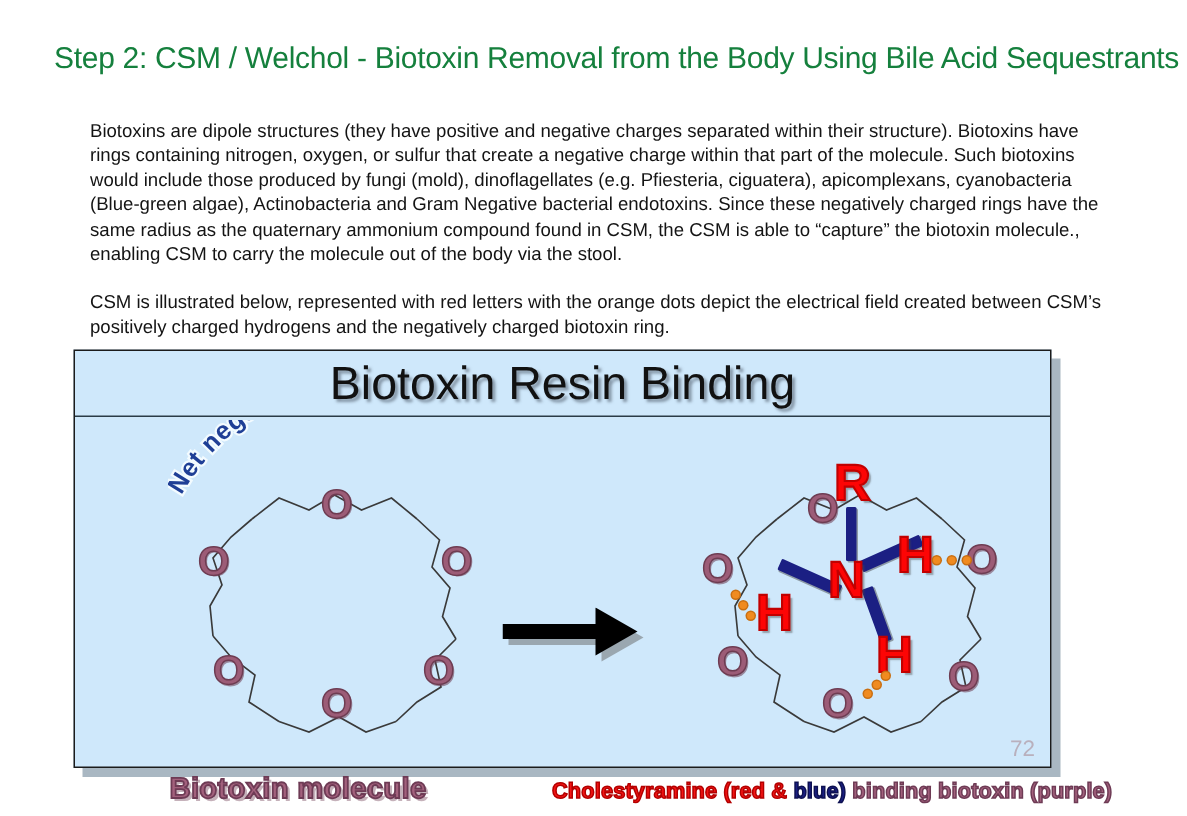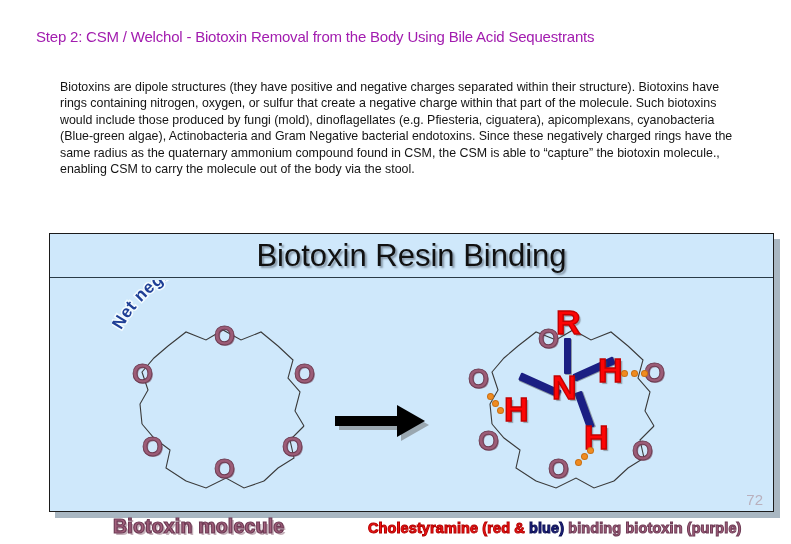--- a/index.html
+++ b/index.html
@@ -4,32 +4,32 @@
 <style>
   html,body{margin:0;padding:0;}
   body{
     width:791px;height:544px;background:#ffffff;
     font-family:"Liberation Sans", sans-serif;
     overflow:hidden;position:relative;
   }
   
   #slide-title{
     position:absolute;left:36px;top:28px;width:730px;
-    font-size:15px;color:#a21caf;letter-spacing:-0.2px;
+    font-size:20px;color:#15803d;letter-spacing:-0.2px;
     white-space:nowrap;
   }
   
   #body-copy{
     position:absolute;left:44px;top:63px;width:718px;
     font-size:12.4px;line-height:16.4px;color:#141414;
   }
   #body-copy p{margin:16px;}
   
   #figure{
-    position:absolute;left:49px;top:233px;width:725px;height:279px;
+    position:absolute;left:49px;top:233px;width:652px;height:279px;
     background:#cfe8fb;border:1px solid #1b1b1b;
     box-shadow:6px 6px 0 #a9b7c2;
     box-sizing:border-box;
   }
   #figure-title-bar{
     position:absolute;left:0;top:0;right:0;height:44px;
     border-bottom:1px solid #2a3b47;box-sizing:border-box;
     display:flex;align-items:center;justify-content:center;
   }
   #figure-title{
@@ -89,20 +89,21 @@
     margin-left:40px;
   }
 </style>
 </head>
 <body>
 
 <div id="slide-title">Step 2: CSM / Welchol - Biotoxin Removal from the Body Using Bile Acid Sequestrants</div>
 
 <div id="body-copy">
   <p>Biotoxins are dipole structures (they have positive and negative charges separated within their structure). Biotoxins have rings containing nitrogen, oxygen, or sulfur that create a negative charge within that part of the molecule. Such biotoxins would include those produced by fungi (mold), dinoflagellates (e.g. Pfiesteria, ciguatera), apicomplexans, cyanobacteria (Blue-green algae), Actinobacteria and Gram Negative bacterial endotoxins. Since these negatively charged rings have the same radius as the quaternary ammonium compound found in CSM, the CSM is able to “capture” the biotoxin molecule., enabling CSM to carry the molecule out of the body via the stool.</p>
+  <p>CSM is illustrated below, represented with red letters with the orange dots depict the electrical field created between CSM’s positively charged hydrogens and the negatively charged biotoxin ring.</p>
 </div>
 
 <div id="figure">
 
   <div id="figure-title-bar">
     <div id="figure-title">Biotoxin Resin Binding</div>
   </div>
 
   <div id="figure-body">
 

